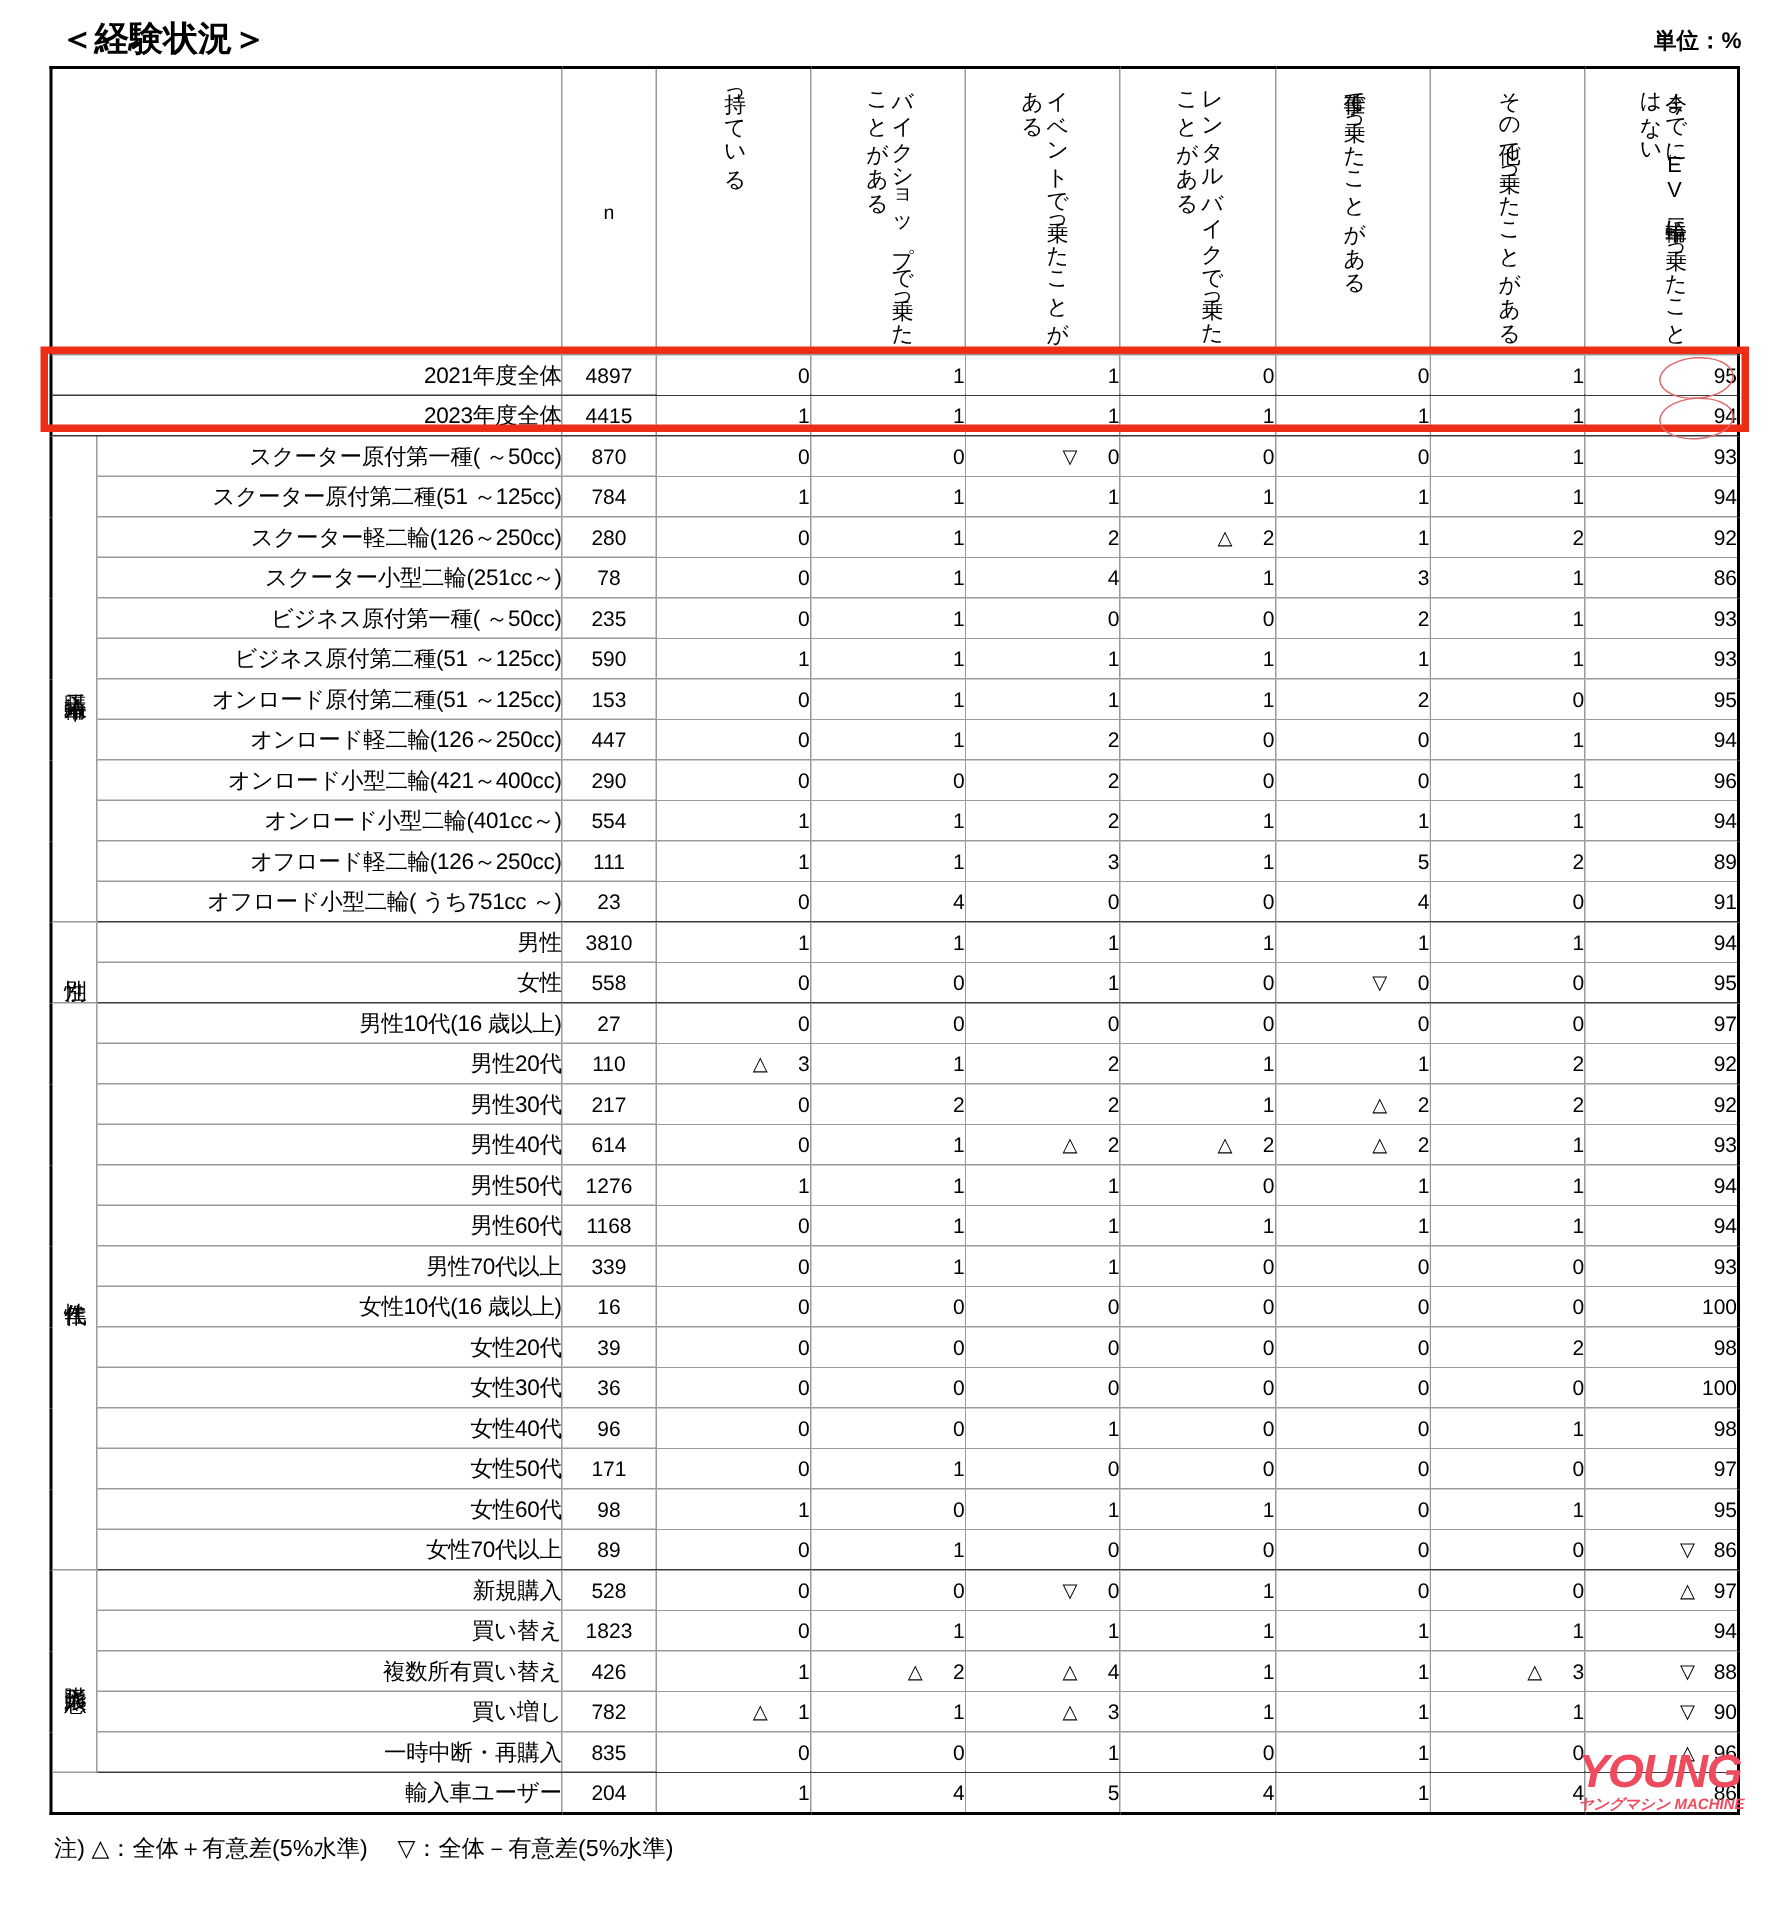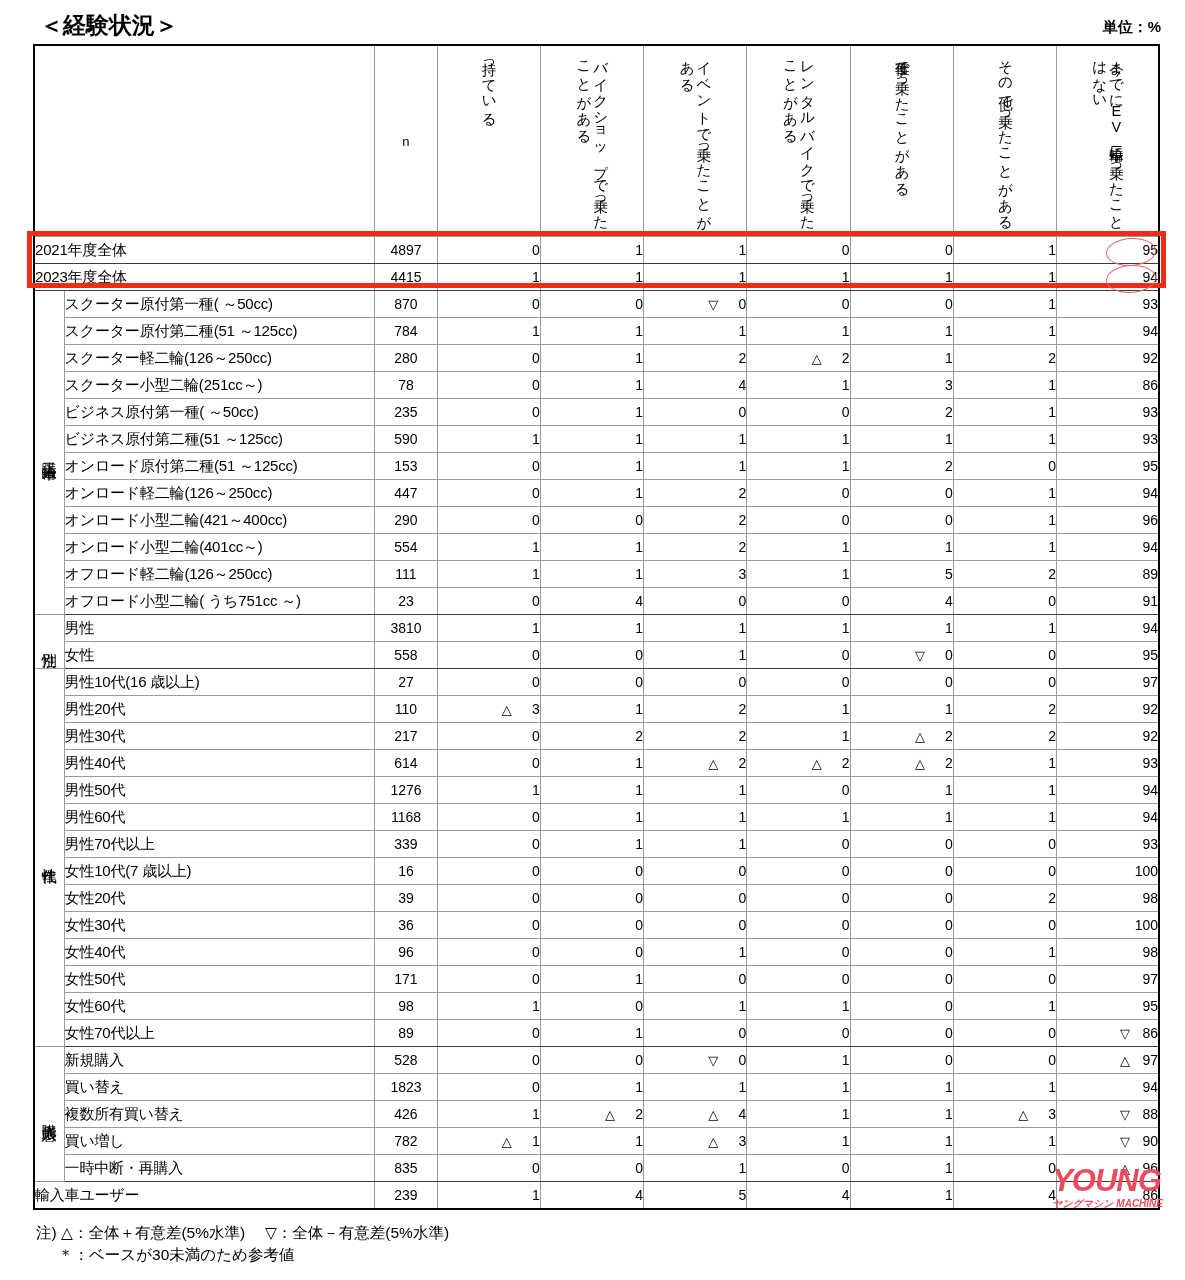--- a/index.html
+++ b/index.html
@@ -113,21 +113,21 @@
     font-size: 15px;
     line-height: 1.2;
     letter-spacing: 1px;
     border-left: 2px solid #000 !important;
     white-space: nowrap;
   }
 
   
   tr.drow > td { height: 26px; }
   td.lbl {
-    text-align: left;
+    text-align: right;
     padding-left: 8px;
     font-size: 15px;
     white-space: nowrap;
     letter-spacing: -0.2px;
   }
   td.lbl.span2 { border-left: 2px solid #000 !important; }
   td.num {
     text-align: center;
     padding-right: 5px;
     font-size: 14px;
@@ -515,21 +515,21 @@
             <td class="num">339</td>
             <td class="val">0</td>
             <td class="val">1</td>
             <td class="val">1</td>
             <td class="val">0</td>
             <td class="val">0</td>
             <td class="val">0</td>
             <td class="val lastcol">93</td>
           </tr>
           <tr class="drow">
-            <td class="lbl">女性10代(7 歳以上)</td>
+            <td class="lbl">女性10代(16 歳以上)</td>
             <td class="num">16</td>
             <td class="val">0</td>
             <td class="val">0</td>
             <td class="val">0</td>
             <td class="val">0</td>
             <td class="val">0</td>
             <td class="val">0</td>
             <td class="val lastcol">100</td>
           </tr>
           <tr class="drow">
@@ -649,40 +649,39 @@
             <td class="val">0</td>
             <td class="val">0</td>
             <td class="val">1</td>
             <td class="val">0</td>
             <td class="val">1</td>
             <td class="val">0</td>
             <td class="val lastcol"><span class="mark">△</span>96</td>
           </tr>
           <tr class="drow lastrow">
             <td class="lbl span2" colspan="2">輸入車ユーザー</td>
-            <td class="num">239</td>
+            <td class="num">204</td>
             <td class="val">1</td>
             <td class="val">4</td>
             <td class="val">5</td>
             <td class="val">4</td>
             <td class="val">1</td>
             <td class="val">4</td>
             <td class="val lastcol">86</td>
           </tr>
         </tbody>
     </table>
   </div>
 
   <div class="redbox"></div>
   <div class="circ c1"></div>
   <div class="circ c2"></div>
 
   <div class="notes">
     <div class="l1">注) △：全体＋有意差(5%水準)　 ▽：全体－有意差(5%水準)</div>
-    <div class="l2">＊：ベースが30未満のため参考値</div>
   </div>
 
   <div class="logo">
     <span class="yng">YOUNG</span>
     <span class="sub">ヤングマシン MACHINE</span>
   </div>
 
 </div>
 
 </body></html>

